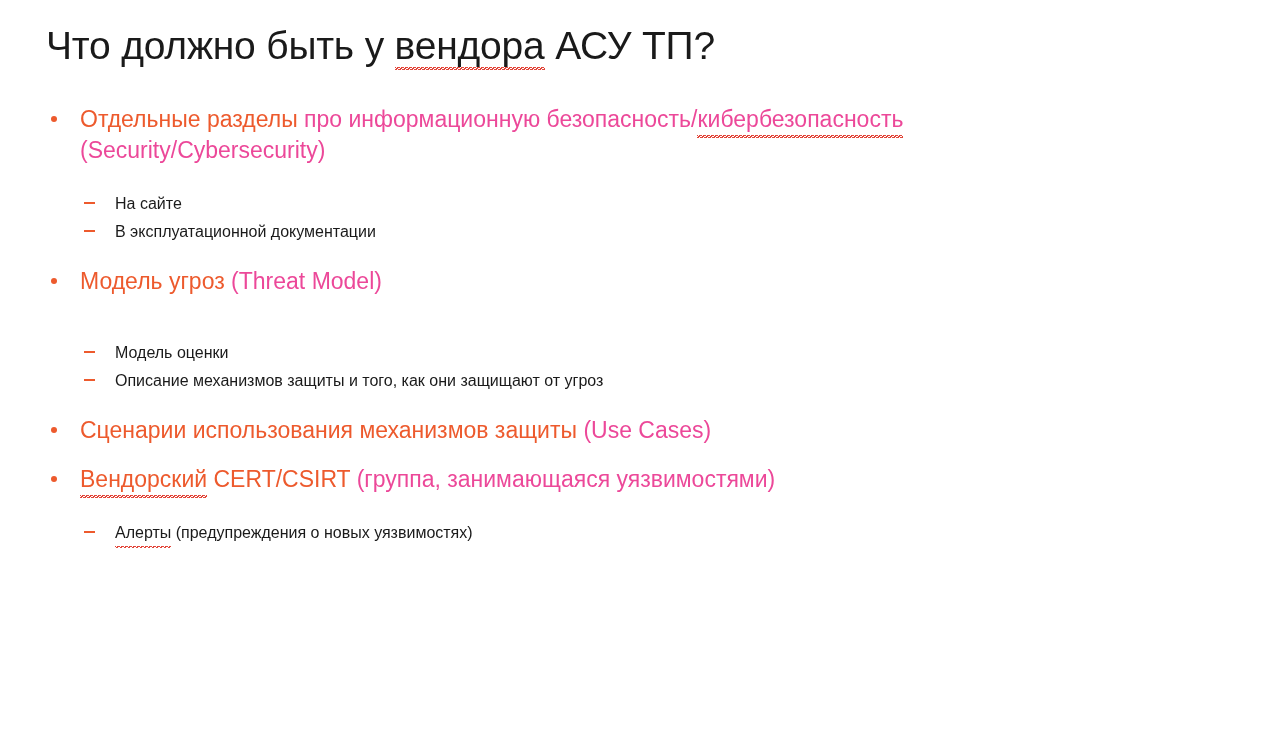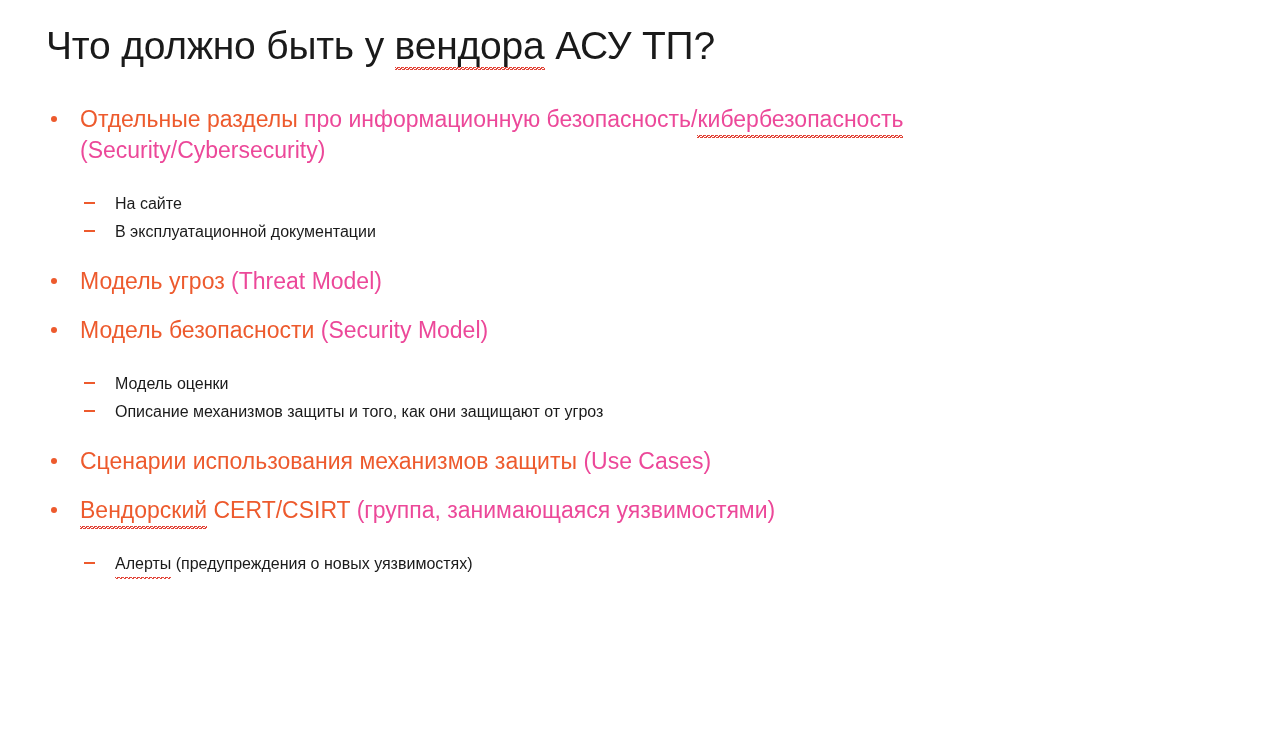--- a/index.html
+++ b/index.html
@@ -173,24 +173,20 @@
 
     <div class="gap-a"></div>
 
     <div class="l1">
       <span class="dot"></span>
       <span class="accent">Модель угроз</span><span class="plain"> (Threat Model)</span>
     </div>
 
     <div class="gap-b"></div>
 
-    <div class="l1">
-      <span class="dot"></span>
-      <span class="accent">Модель безопасности</span><span class="plain"> (Security Model)</span>
-    </div>
 
     <div class="l2group">
       <div class="l2">
         <span class="dash"></span>
         <span>Модель оценки</span>
       </div>
       <div class="l2">
         <span class="dash"></span>
         <span>Описание механизмов защиты и того, как они защищают от угроз</span>
       </div>

